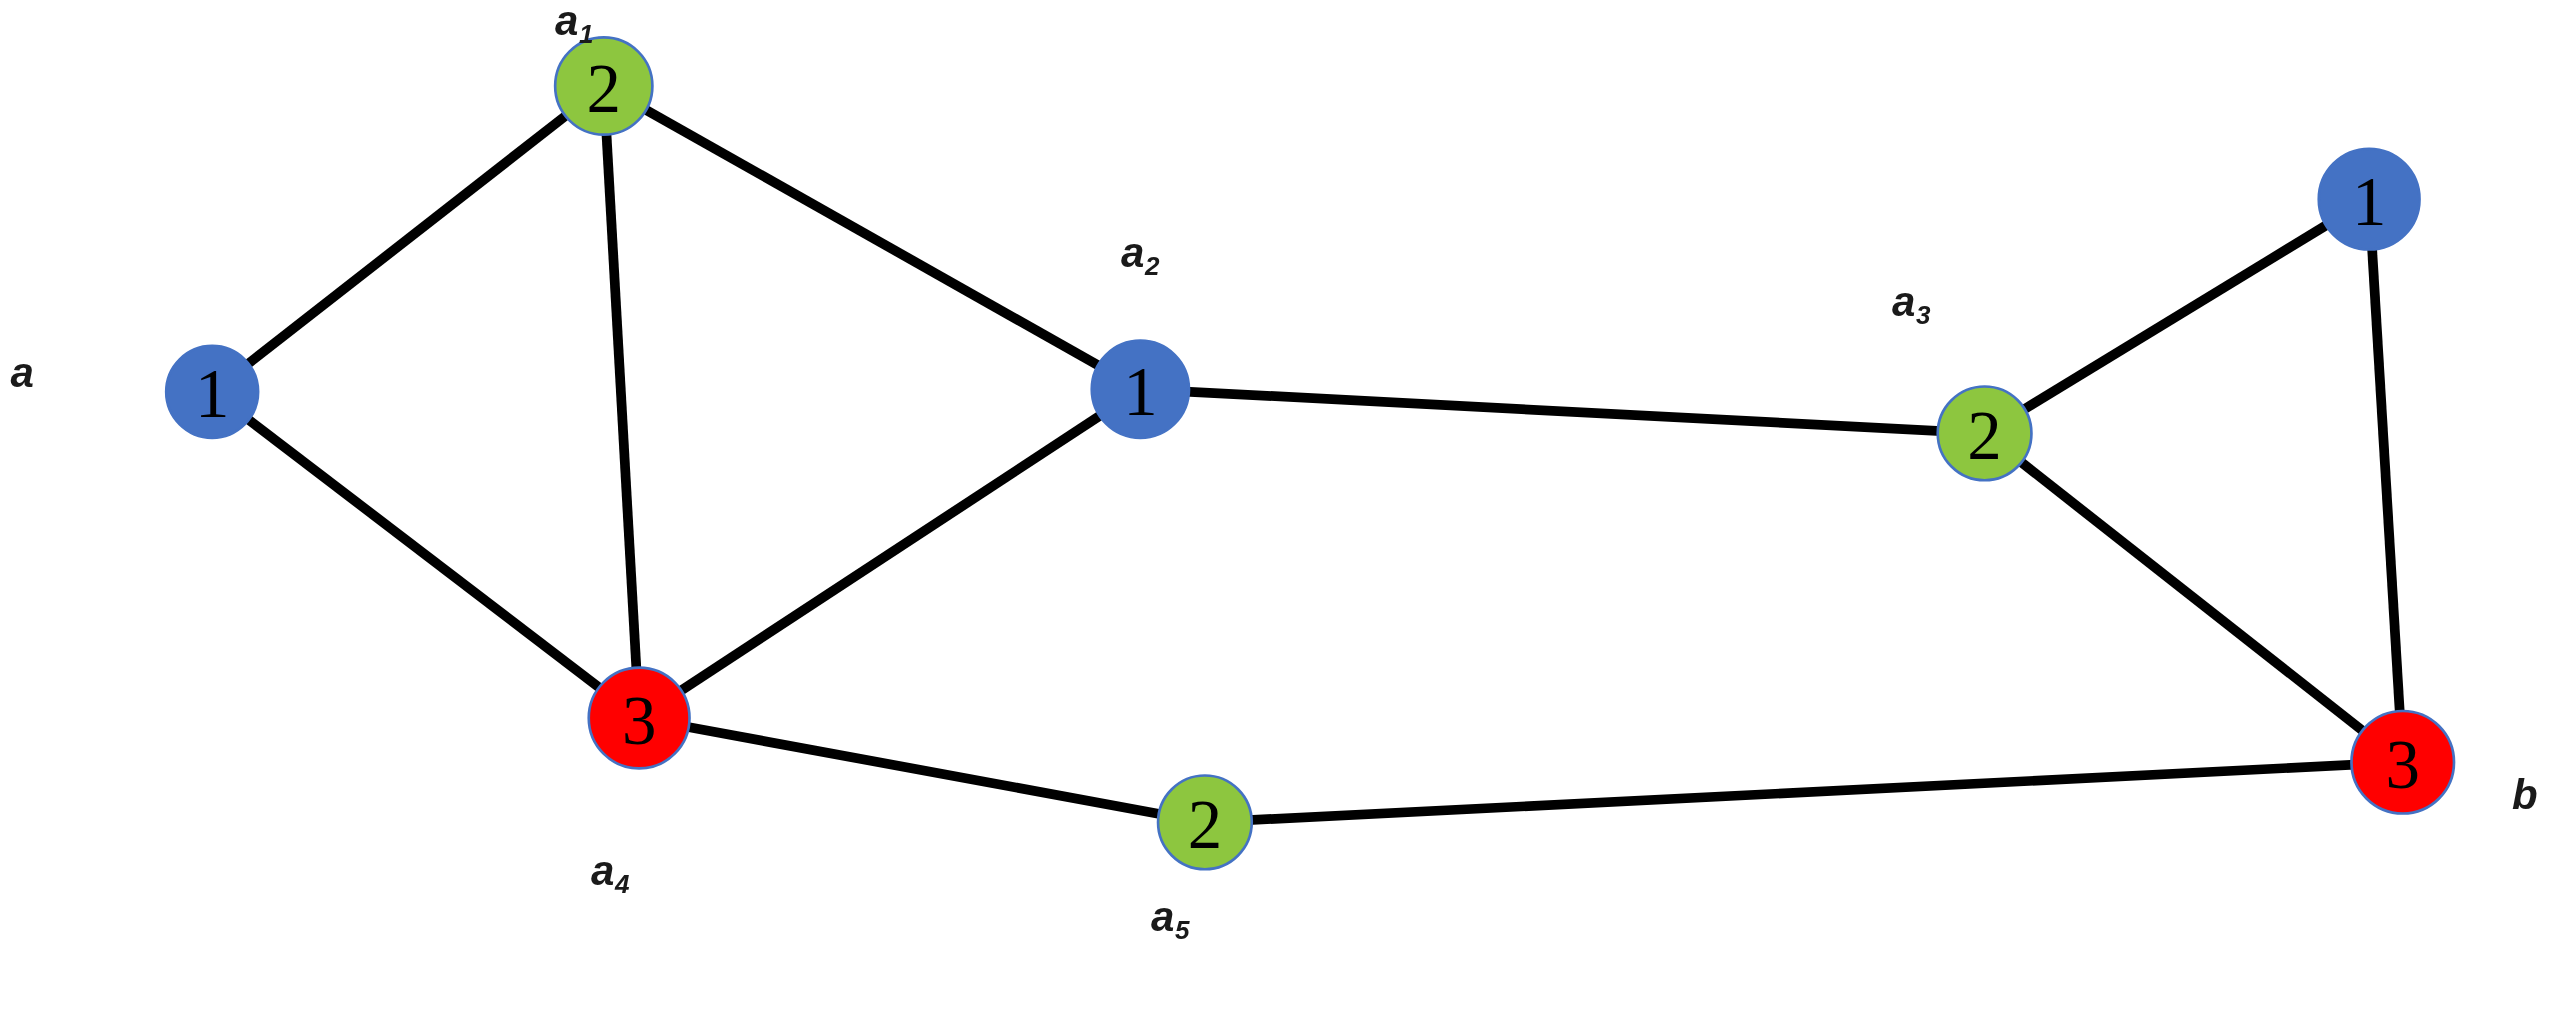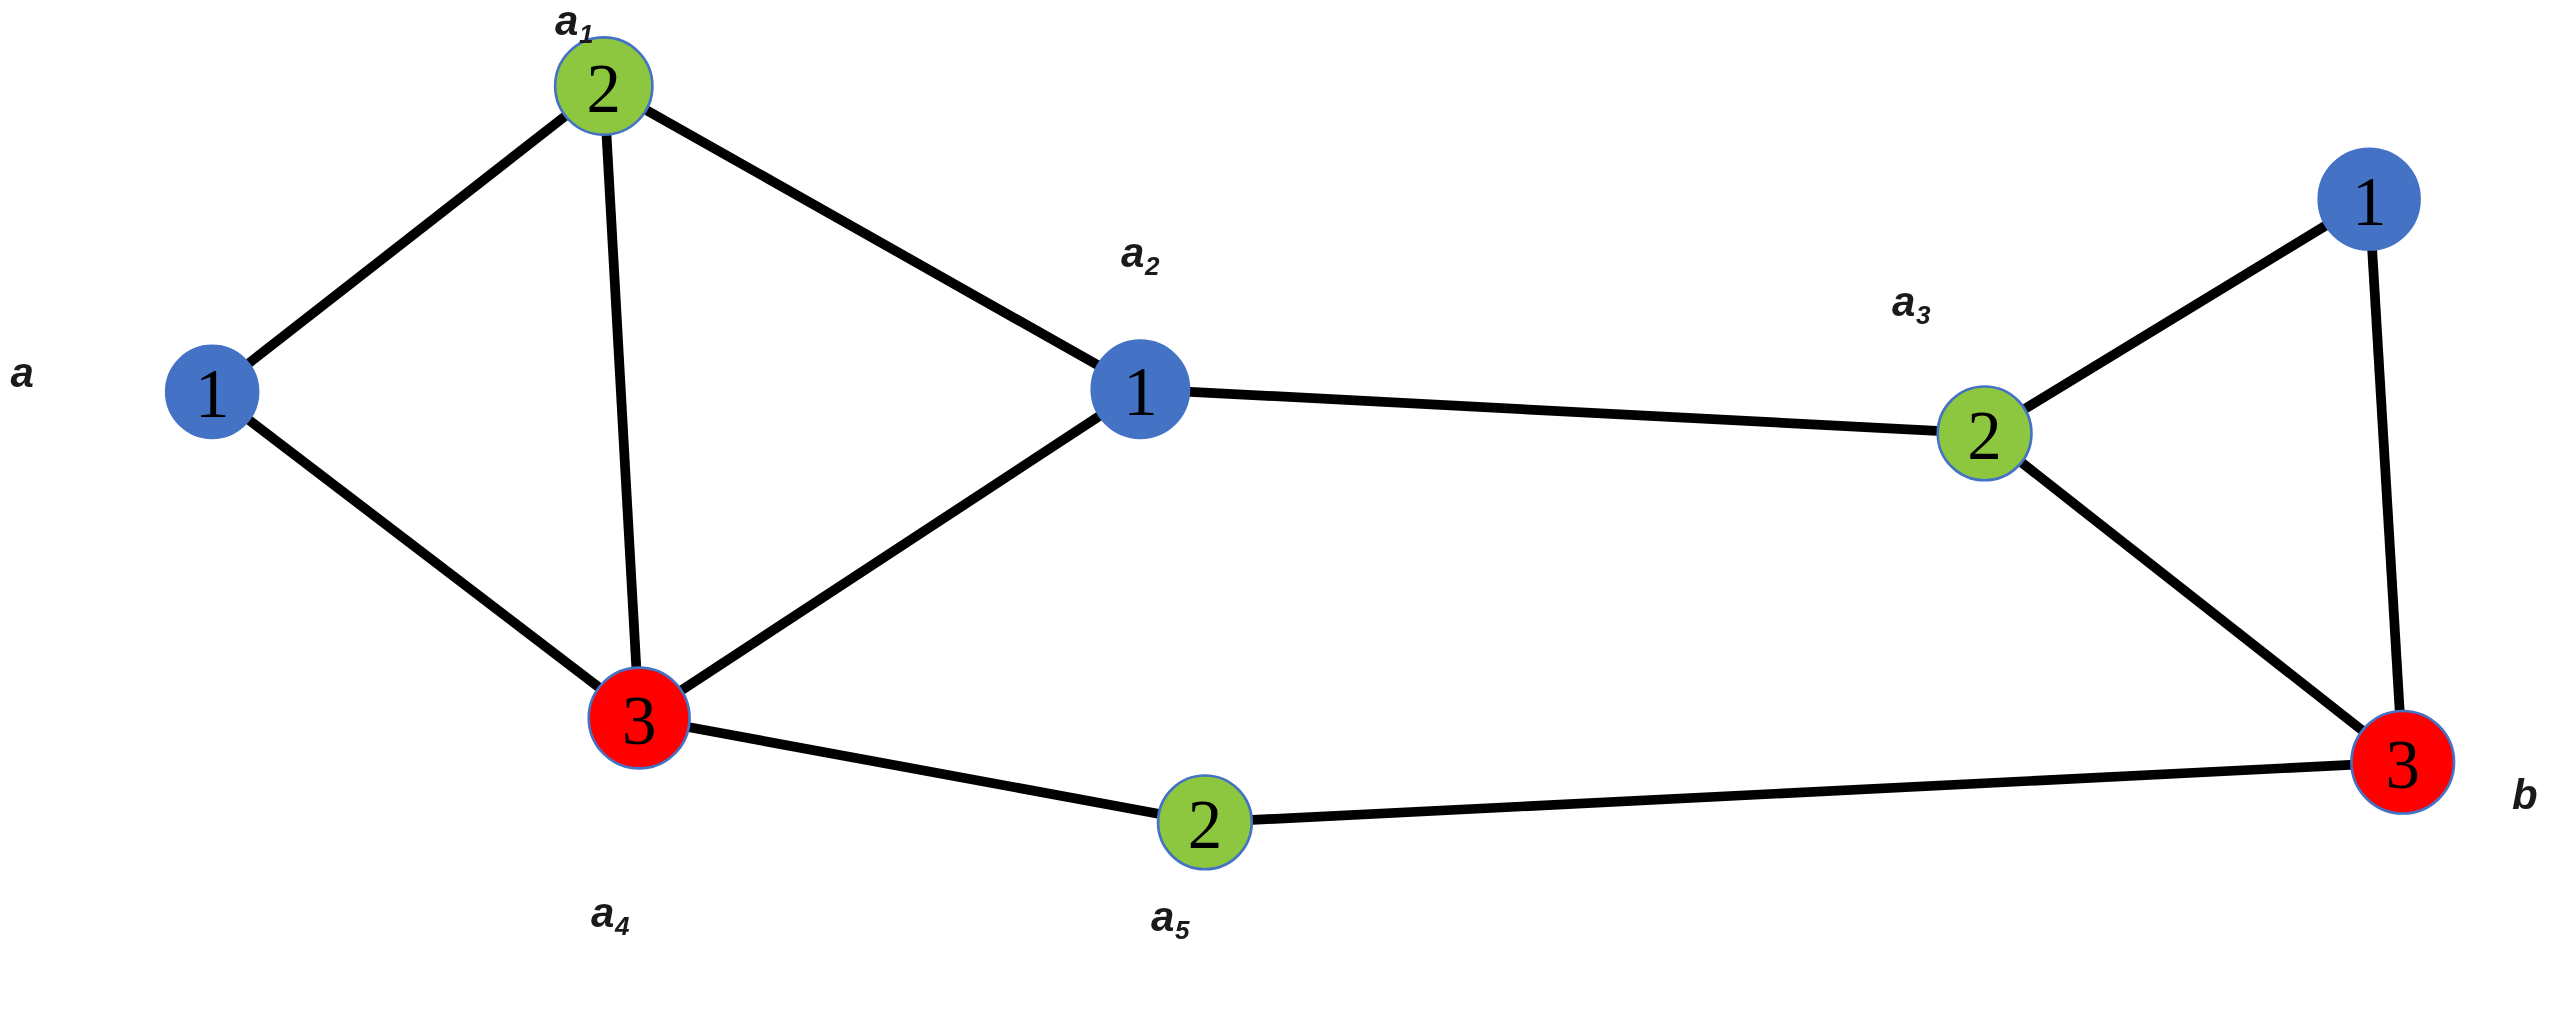--- a/index.html
+++ b/index.html
@@ -115,18 +115,18 @@
           <circle cx="2718" cy="862" r="58" fill="#ff0000" class="node-circle" stroke="#4472c4"></circle>
           <text x="2718" y="865" class="node-value-text" fill="#000000">3</text>
         </g>
       </g>
   </svg>
   <div id="labels-layer">
       <div class="node-name-label" style="left: 10.6px; top: 352px;">a</div>
       <div class="node-name-label" style="left: 555px; top: 0px;">a<sub>1</sub></div>
       <div class="node-name-label" style="left: 1121px; top: 232px;">a<sub>2</sub></div>
       <div class="node-name-label" style="left: 1892px; top: 281px;">a<sub>3</sub></div>
-      <div class="node-name-label" style="left: 591px; top: 892px;">a<sub>4</sub></div>
+      <div class="node-name-label" style="left: 591px; top: 850px;">a<sub>4</sub></div>
       <div class="node-name-label" style="left: 1151px; top: 896px;">a<sub>5</sub></div>
       <div class="node-name-label" style="left: 2512px; top: 774px;">b</div>
     </div>
 </div>
 
 
 </body></html>

